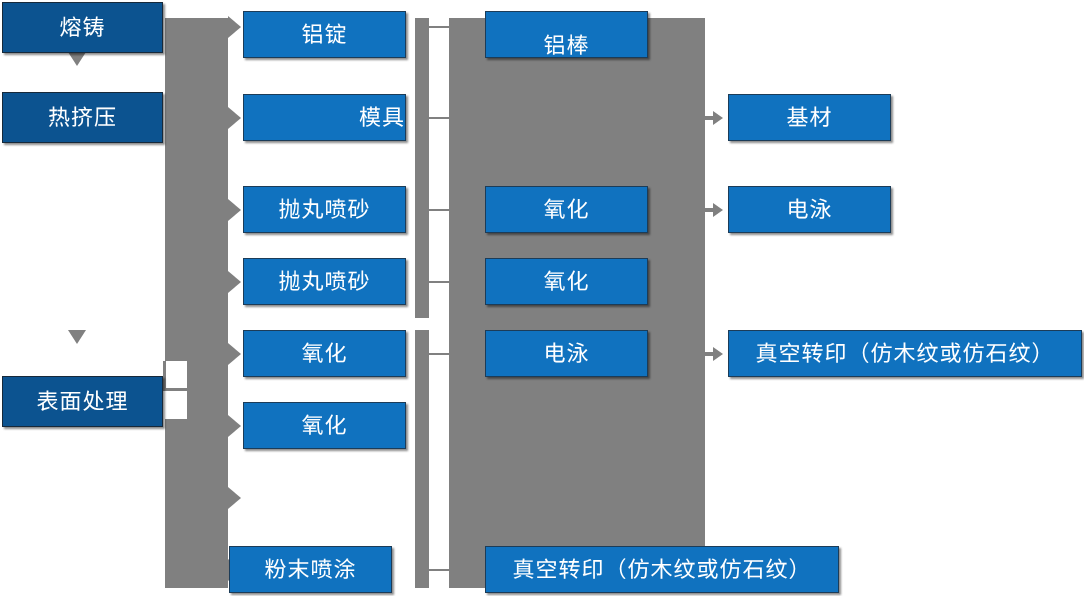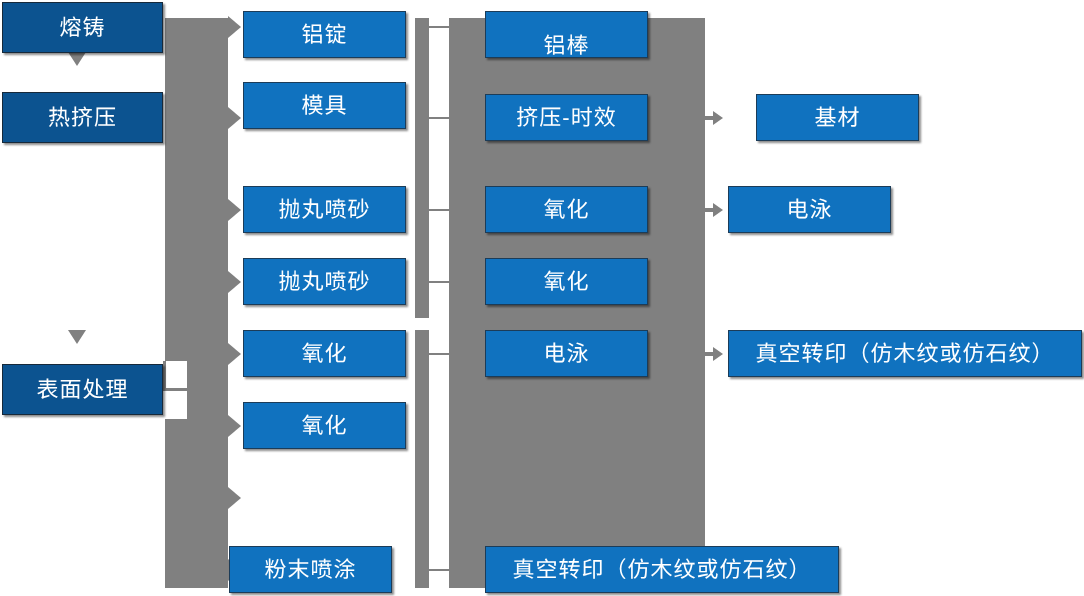--- a/index.html
+++ b/index.html
@@ -102,29 +102,29 @@
   <div class="arrow" style="left:713px;top:347px;"></div>
 
   <div class="box dark" style="left:2px;top:2px;width:161px;height:51px;">
     <span class="txt">熔铸</span>
   </div>
 
   <div class="box dark" style="left:2px;top:92px;width:161px;height:51px;">
     <span class="txt">热挤压</span>
   </div>
 
-  <div class="box dark" style="left:2px;top:364px;width:161px;height:51px;">
+  <div class="box dark" style="left:2px;top:376px;width:161px;height:51px;">
     <span class="txt">表面处理</span>
   </div>
 
   <div class="box bright" style="left:243px;top:3px;width:163px;height:47px;margin-top:8px;">
     <span class="txt">铝锭</span>
   </div>
 
-  <div class="box bright" style="left:243px;top:82px;width:163px;height:47px;">
+  <div class="box bright" style="left:243px;top:94px;width:163px;height:47px;justify-content:flex-end;">
     <span class="txt">模具</span>
   </div>
 
   <div class="box bright" style="left:243px;top:186px;width:163px;height:47px;">
     <span class="txt">抛丸喷砂</span>
   </div>
 
   <div class="box bright" style="left:243px;top:258px;width:163px;height:47px;">
     <span class="txt">抛丸喷砂</span>
   </div>
@@ -139,41 +139,38 @@
 
 
   <div class="box bright" style="left:229px;top:546px;width:163px;height:47px;">
     <span class="txt">粉末喷涂</span>
   </div>
 
   <div class="box bright" style="left:485px;top:11px;width:163px;height:47px;align-items:flex-end;">
     <span class="txt">铝棒</span>
   </div>
 
-  <div class="box bright" style="left:485px;top:94px;width:163px;height:47px;">
-    <span class="txt">挤压-时效</span>
-  </div>
 
   <div class="box bright" style="left:485px;top:186px;width:163px;height:47px;">
     <span class="txt">氧化</span>
   </div>
 
   <div class="box bright" style="left:485px;top:258px;width:163px;height:47px;">
     <span class="txt">氧化</span>
   </div>
 
   <div class="box bright" style="left:485px;top:330px;width:163px;height:47px;">
     <span class="txt">电泳</span>
   </div>
 
   <div class="box bright" style="left:485px;top:546px;width:354px;height:47px;">
     <span class="txt">真空转印（仿木纹或仿石纹）</span>
   </div>
 
-  <div class="box bright" style="left:756px;top:94px;width:163px;height:47px;">
+  <div class="box bright" style="left:728px;top:94px;width:163px;height:47px;">
     <span class="txt">基材</span>
   </div>
 
   <div class="box bright" style="left:728px;top:186px;width:163px;height:47px;">
     <span class="txt">电泳</span>
   </div>
 
   <div class="box bright" style="left:728px;top:330px;width:354px;height:47px;">
     <span class="txt">真空转印（仿木纹或仿石纹）</span>
   </div>

